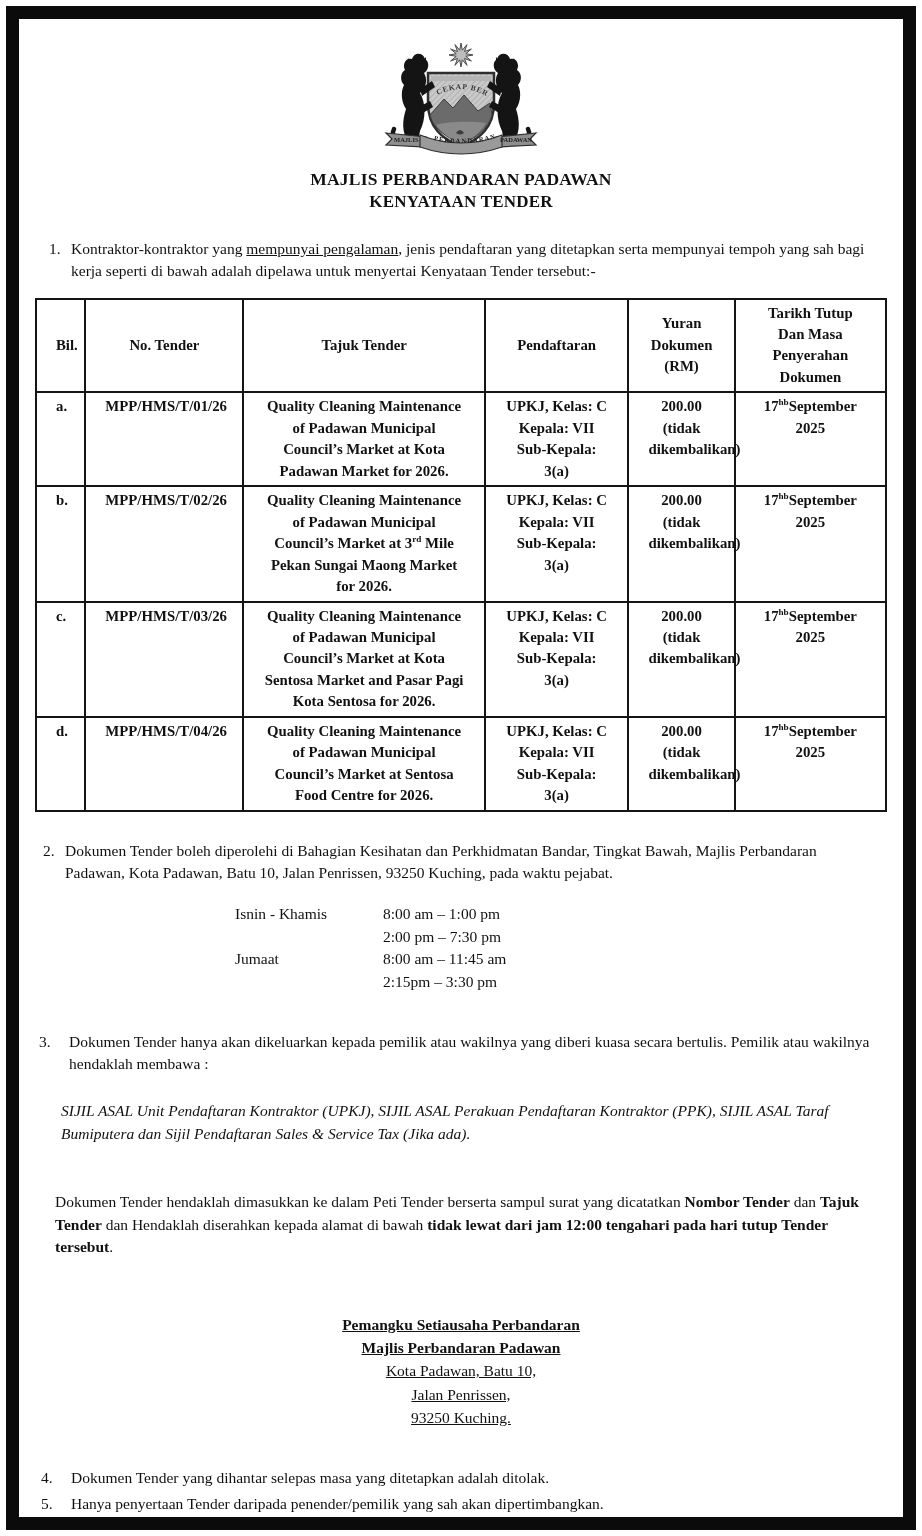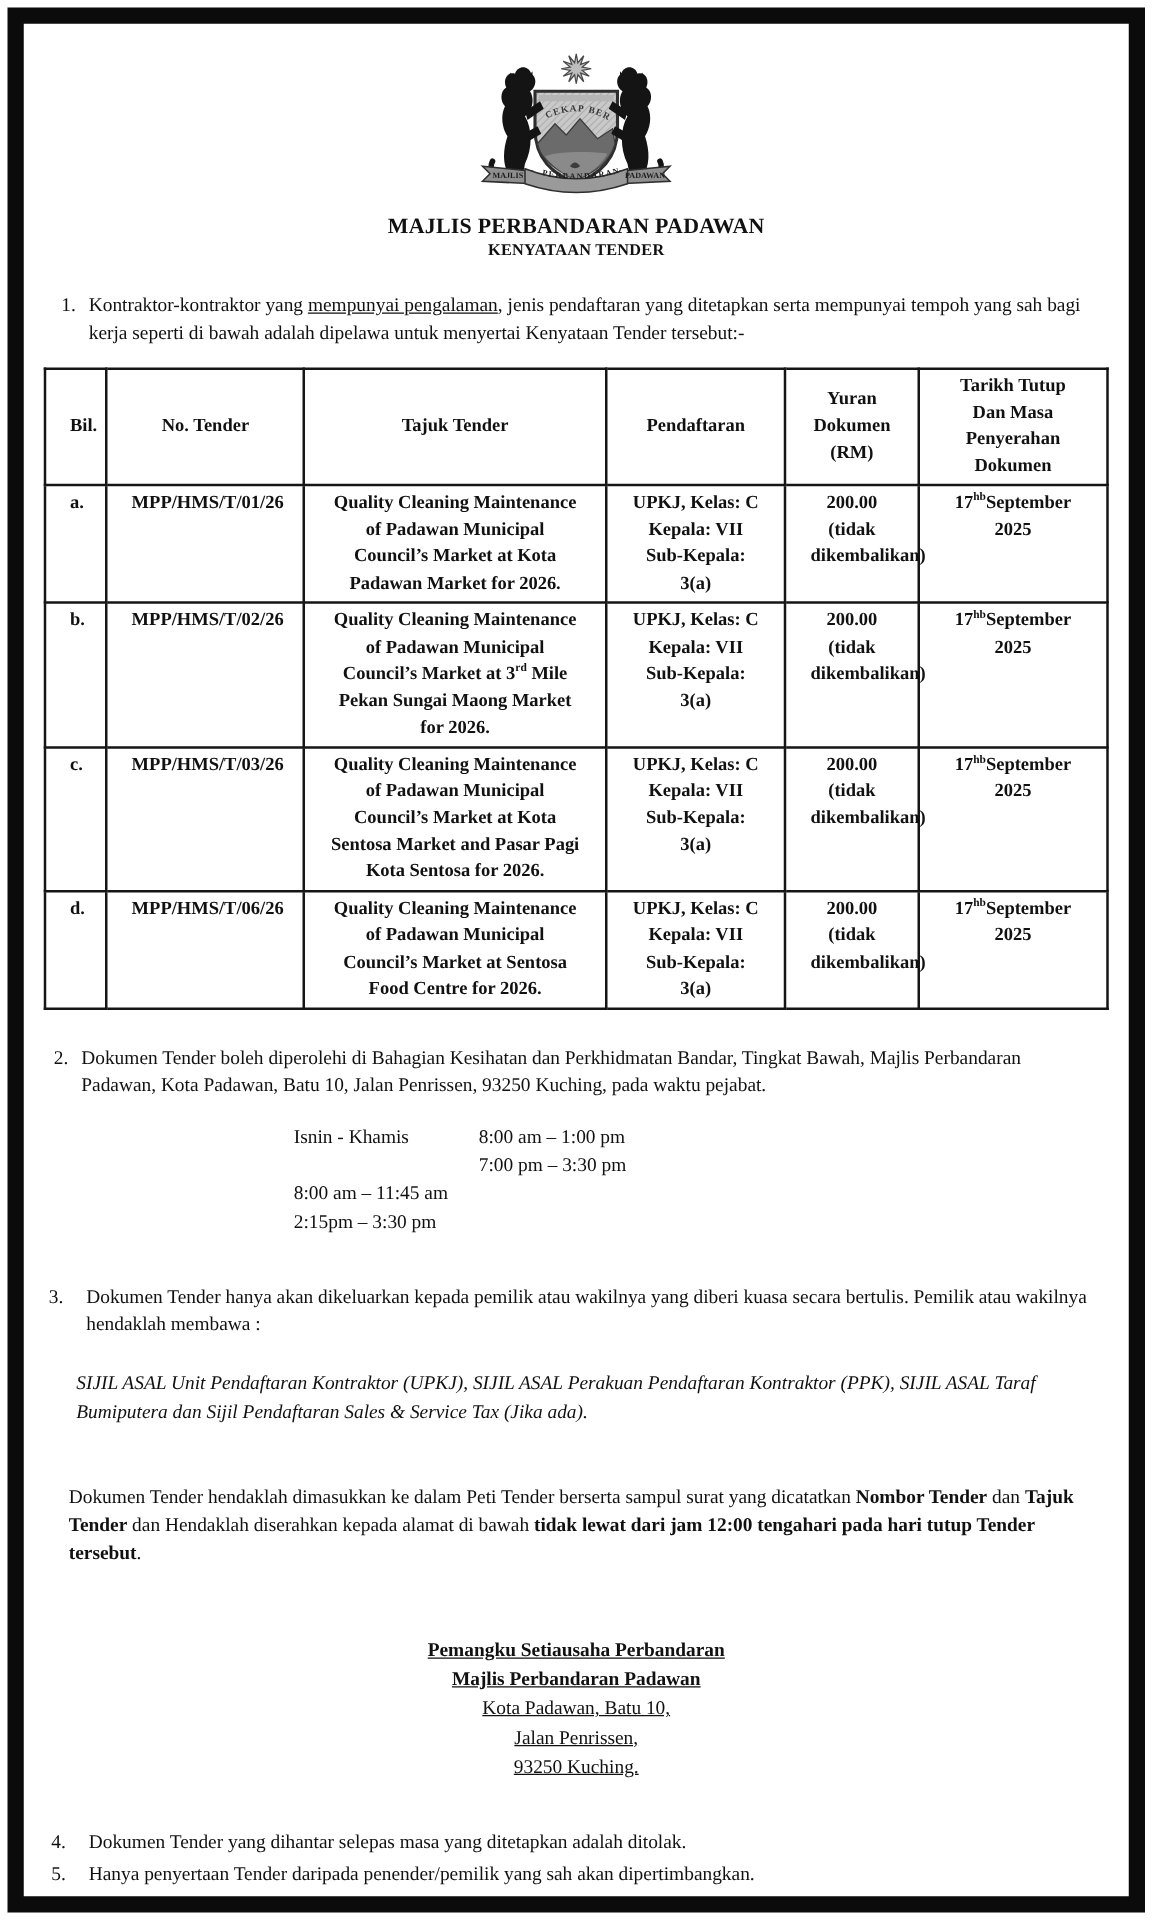--- a/index.html
+++ b/index.html
@@ -4,21 +4,21 @@
 <style>
   html,body{margin:0;padding:0;background:#fff;}
   body{width:922px;height:1536px;position:relative;font-family:"Liberation Serif","DejaVu Serif",serif;color:#111;}
   .page{position:absolute;left:6px;top:6px;right:6px;bottom:6px;border:13px solid #0b0b0b;background:#fff;overflow:hidden;}
   .content{padding:18px 16px 0 16px;}
 
   
   .logo-wrap{text-align:center;margin-top:4px;}
   .title-block{text-align:center;margin-top:6px;line-height:1.25;}
   .org-name{font-weight:bold;font-size:17.5px;letter-spacing:.2px;}
-  .doc-title{font-weight:bold;font-size:13px;letter-spacing:.2px;}
+  .doc-title{font-weight:bold;font-size:17px;letter-spacing:.2px;}
 
   
   .num-item{display:flex;font-size:15.5px;line-height:1.4;}
   .num-item .num{flex:0 0 22px;}
   .num-item .txt{flex:1;}
   .item1{margin:26px 4px 0 14px;}
   .item2{margin:28px 10px 0 8px;}
   .item3{margin:38px 10px 0 4px;}
   .item3 .num{flex-basis:30px;}
   .late-items{margin:38px 10px 0 6px;}
@@ -168,43 +168,44 @@
           <tr>
             <td>c.</td>
             <td>MPP/HMS/T/03/26</td>
             <td class="cell-tajuk"><span>Quality Cleaning Maintenance of Padawan Municipal Council’s Market at Kota Sentosa Market and Pasar Pagi Kota Sentosa for 2026.</span></td>
             <td>UPKJ, Kelas: C<br>Kepala:  VII<br>Sub-Kepala: 3(a)</td>
             <td>200.00<br>(tidak<br>dikembalikan)</td>
             <td><span>17</span><sup>hb</sup><span>September 2025</span><br><sup></sup><br><sup></sup></td>
           </tr>
           <tr>
             <td>d.</td>
-            <td>MPP/HMS/T/06/26</td>
+            <td>MPP/HMS/T/04/26</td>
             <td class="cell-tajuk"><span>Quality Cleaning Maintenance of Padawan Municipal Council’s Market at Sentosa Food Centre for 2026.</span></td>
             <td>UPKJ, Kelas: C<br>Kepala:  VII<br>Sub-Kepala: 3(a)</td>
             <td>200.00<br>(tidak<br>dikembalikan)</td>
             <td><span>17</span><sup>hb</sup><span>September 2025</span><br><sup></sup><br><sup></sup></td>
           </tr>
         </tbody>
     </table>
 
     <div class="num-item item2">
       <span class="num">2.</span>
       <span class="txt">Dokumen Tender boleh diperolehi di Bahagian Kesihatan dan Perkhidmatan Bandar, Tingkat Bawah, Majlis Perbandaran Padawan, Kota Padawan, Batu 10, Jalan Penrissen, 93250 Kuching, pada waktu pejabat.</span>
     </div>
 
     <div class="hours">
       <div class="row">
         <span class="lbl">Isnin - Khamis</span>
         <span class="tms">
           <span>8:00 am – 1:00 pm</span><br>
-          <span>7:00 pm – 3:30 pm</span>
+          <span>2:00 pm – 7:30 pm</span>
         </span>
       </div>
       <div class="row">
+        <span class="lbl">Jumaat</span>
         <span class="tms">
           <span>8:00 am – 11:45 am</span><br>
           <span>2:15pm – 3:30 pm</span>
         </span>
       </div>
     </div>
 
     <div class="num-item item3">
       <span class="num">3.</span>
       <span class="txt">Dokumen Tender hanya akan dikeluarkan kepada pemilik atau wakilnya yang diberi kuasa secara bertulis. Pemilik atau wakilnya hendaklah membawa :</span>

